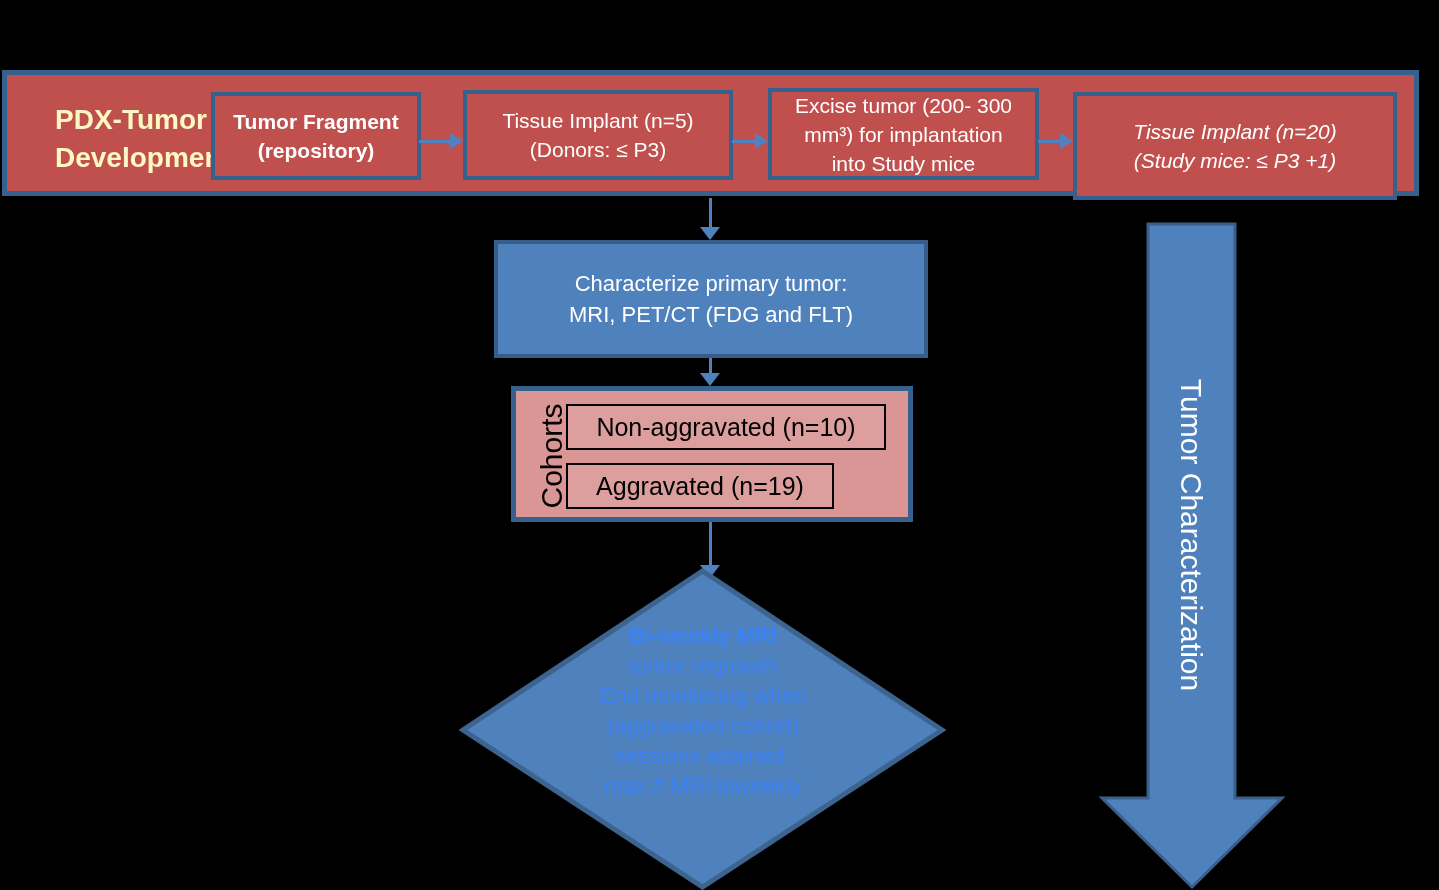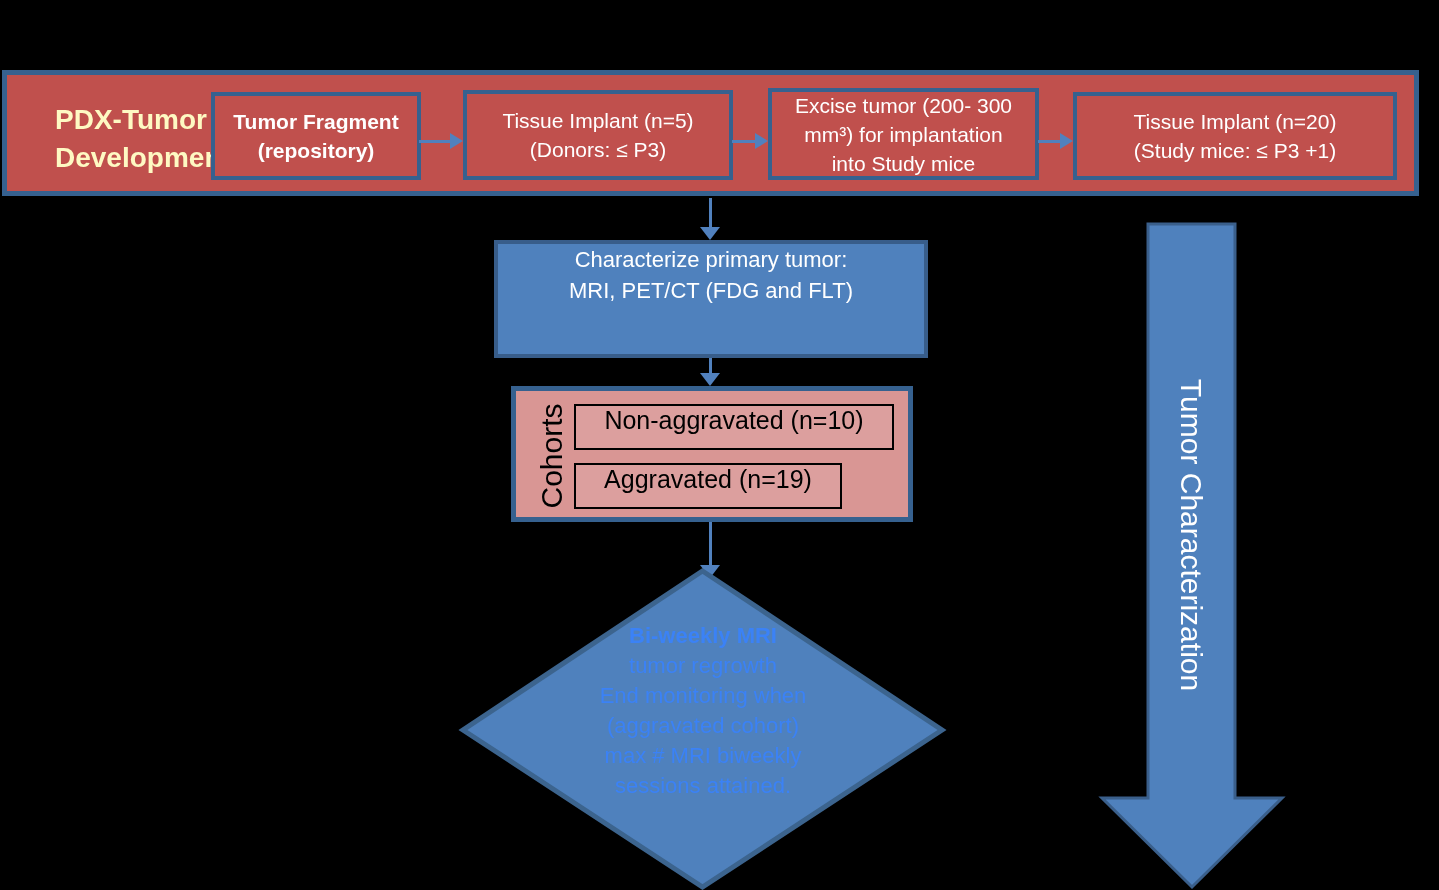--- a/index.html
+++ b/index.html
@@ -45,21 +45,21 @@
     justify-content: center;
     text-align: center;
     color: #ffffff;
     font-size: 21px;
     line-height: 29px;
     white-space: pre-line;
   }
   .step1 { left: 204px; top: 17px; width: 210px; height: 88px; font-weight: bold; }
   .step2 { left: 456px; top: 15px; width: 270px; height: 90px; }
   .step3 { left: 761px; top: 13px; width: 271px; height: 92px; }
-  .step4 { left: 1066px; top: 17px; width: 324px; height: 88px; }
+  .step4 { left: 1066px; top: 17px; width: 324px; height: 108px; font-style: italic; }
 
   
   .harrow { position: absolute; height: 16px; }
   .harrow .shaft {
     position: absolute; left: 0; top: 6.5px;
     height: 3px; background: #5181BE;
   }
   .harrow .head {
     position: absolute; right: 0; top: 0;
     width: 0; height: 0;
@@ -84,21 +84,21 @@
 
   
   .characterize-box {
     position: absolute;
     left: 494px; top: 240px;
     width: 434px; height: 118px;
     background: #4F81BD;
     border: 4px solid #385D8A;
     box-sizing: border-box;
     display: flex;
-    align-items: flex-start;
+    align-items: center;
     justify-content: center;
     text-align: center;
     color: #ffffff;
     font-size: 22px;
     line-height: 31px;
     white-space: pre-line;
   }
 
   
   .cohorts-box {
@@ -114,26 +114,26 @@
     left: -44px; top: 47px;
     width: 160px; height: 36px;
     line-height: 36px;
     text-align: center;
     color: #000000;
     font-size: 30px;
     transform: rotate(-90deg);
   }
   .cohort-item {
     position: absolute;
-    left: 58px;
+    left: 50px;
     background: #DC9F9E;
     border: 2px solid #000000;
     box-sizing: border-box;
     display: flex;
-    align-items: flex-start;
+    align-items: center;
     justify-content: center;
     color: #000000;
     font-size: 25px;
   }
   .cohort-item.first  { top: 13px; width: 320px; height: 46px; }
   .cohort-item.second { top: 72px; width: 268px; height: 46px; }
 
   
   .diamond-svg { position: absolute; left: 455px; top: 565px; }
   .diamond-text {
@@ -238,22 +238,22 @@
   </div>
 
   <svg class="diamond-svg" width="495" height="325">
     <polygon points="247.5,6 487,165 247.5,322 8,165" fill="#4F81BD" stroke="#3C648E" stroke-width="5"></polygon>
   </svg>
   <div class="diamond-text">
     <span class="line title">Bi-weekly MRI</span>
     <span class="line">tumor regrowth</span>
     <span class="line">End monitoring when</span>
     <span class="line">(aggravated cohort)</span>
+    <span class="line">sessions attained.</span>
     <span class="line">max # MRI biweekly</span>
-    <span class="line">sessions attained.</span>
   </div>
 
   <svg class="bigarrow-svg" width="195" height="672">
     <polygon points="53,6 140,6 140,580 187,580 97,669 7,580 53,580" fill="#4F81BD" stroke="#3A5F8B" stroke-width="3"></polygon>
   </svg>
   <div class="bigarrow-label">Tumor Characterization</div>
 
 </div>
 
 </body></html>

